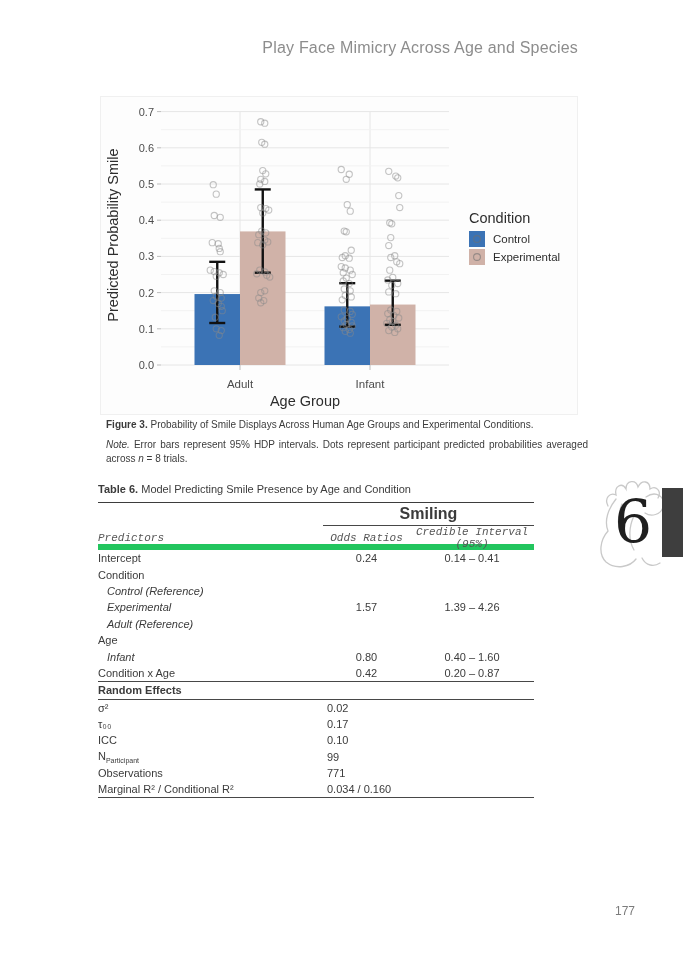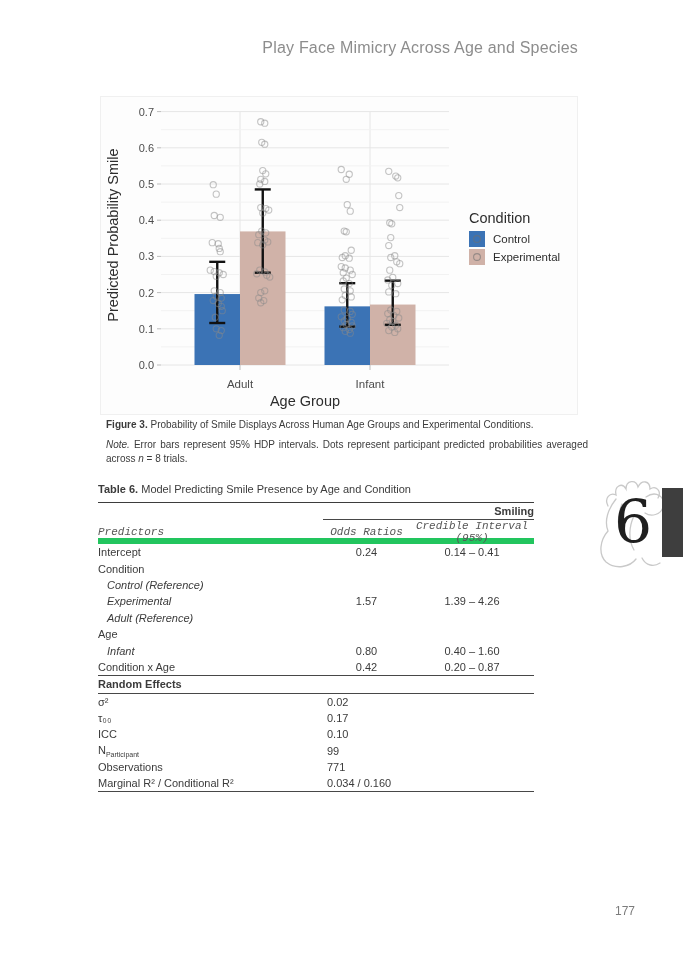--- a/index.html
+++ b/index.html
@@ -19,21 +19,21 @@
   .caption .note{margin:0;text-align:justify;}
   .bold{font-weight:bold;}
   .ital{font-style:italic;}
   
   .table6{position:absolute;left:98px;top:483px;width:436px;font-size:11px;color:#3b3b3b;}
   .t6-title{margin-bottom:7px;}
   .rule{border-top:1px solid #474747;}
   .rule-heavy{border-top:1.5px solid #3d3d3d;}
   .t6-smiling{display:grid;grid-template-columns:225px 211px;}
   .t6-smiling .span-cell{
-    text-align:right;font-weight:bold;font-size:11px;padding:2px 0 2px 0;
+    text-align:center;font-weight:bold;font-size:16px;padding:2px 0 2px 0;
     border-bottom:1px solid #474747;
   }
   .t6-colheads{display:grid;grid-template-columns:225px 87px 124px;align-items:center;
     border-bottom:6px solid #22c55e;height:18px;font-family:Liberation Mono, monospace;}
   .t6-colheads .ch{font-style:italic;color:#555;}
   .t6-colheads .c2,.t6-colheads .c3{text-align:center;}
   .t6-row{display:grid;grid-template-columns:225px 87px 124px;height:16.4px;align-items:center;}
   .t6-row .lab.sub{padding-left:9px;font-style:italic;}
   .t6-row .val{text-align:center;}
   .t6-re-header{font-weight:bold;height:16.5px;display:flex;align-items:center;}

